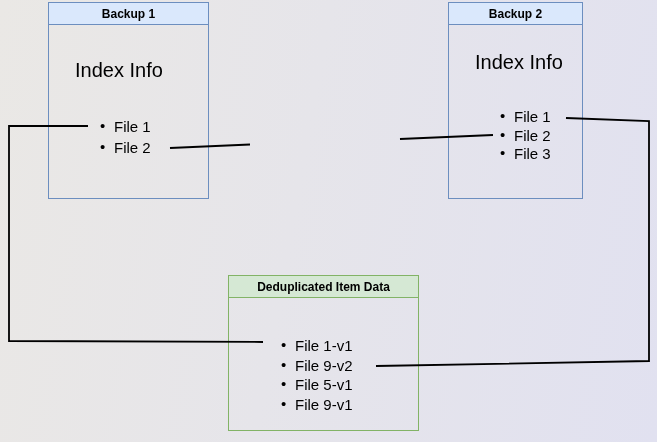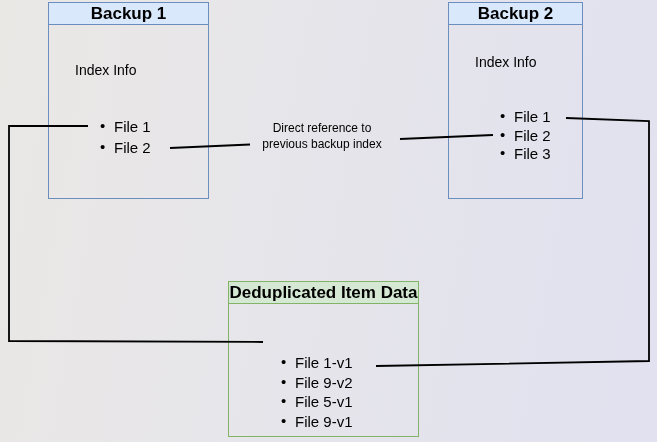--- a/index.html
+++ b/index.html
@@ -18,27 +18,27 @@
     border:1px solid #6c8ebf;
     background:transparent;
     box-sizing:border-box;
   }
   .box.green{border-color:#82b366;}
   .box-header{
     height:22px;
     display:flex;align-items:center;justify-content:center;
     background:#dae8fc;
     border-bottom:1px solid #6c8ebf;
-    font-size:17px;font-weight:bold;
+    font-size:12px;font-weight:bold;
     box-sizing:border-box;
   }
   .box.green .box-header{background:#d5e8d4;border-bottom-color:#82b366;}
   .label15{
     position:absolute;
-    font-size:14px;line-height:15px;
+    font-size:20px;line-height:15px;
     white-space:nowrap;
   }
   ul.filelist{
     position:absolute;
     margin:0;padding:0;list-style:none;
     font-size:15px;
     white-space:nowrap;
   }
   ul.filelist li{
     position:relative;
@@ -46,21 +46,21 @@
   }
   ul.filelist li:before{
     content:"\2022";
     position:absolute;left:0;top:-1px;
     font-size:15px;
   }
   #backup1-list{left:100px;top:116px;}
   #backup1-list li{line-height:21px;}
   #backup2-list{left:500px;top:108px;}
   #backup2-list li{line-height:18.7px;}
-  #dedup-list{left:281px;top:353px;}
+  #dedup-list{left:281px;top:336px;}
   #dedup-list li{line-height:19.7px;}
   .edge-label{
     position:absolute;
     left:242px;top:120px;width:160px;
     text-align:center;
     font-size:12px;line-height:16px;
   }
   svg.overlay{
     position:absolute;left:0;top:0;
     pointer-events:none;
@@ -86,21 +86,21 @@
   <div class="box" style="left:448px;top:2px;width:135px;height:197px;">
     <div class="box-header">Backup 2</div>
   </div>
   <div class="label15" style="left:475px;top:55px;">Index Info</div>
   <ul class="filelist" id="backup2-list">
     <li>File 1</li>
     <li>File 2</li>
     <li>File 3</li>
   </ul>
 
-  <div class="box green" style="left:228px;top:281px;width:191px;height:156px;">
+  <div class="box green" style="left:228px;top:275px;width:191px;height:156px;">
     <div class="box-header">Deduplicated Item Data</div>
   </div>
   <ul class="filelist" id="dedup-list">
     <li>File 1-v1</li>
     <li>File 9-v2</li>
     <li>File 5-v1</li>
     <li>File 9-v1</li>
   </ul>
 
   <svg class="overlay" width="657" height="442" viewBox="0 0 657 442">
@@ -112,18 +112,14 @@
 
     <path d="M493,135 L400,139"></path>
 
     <path d="M250,144.5 L170,148" marker-end="url(#arrowhead)"></path>
 
     <path d="M88,126 L9,126 L9,341 L263,342" marker-end="url(#arrowhead)"></path>
 
     <path d="M566,118 L649,121 L649,361 L376,366" marker-end="url(#arrowhead)"></path>
   </svg>
 
-  <div class="edge-label">
-    <div>Direct reference to</div>
-    <div>previous backup index</div>
-  </div>
 
 </div>
 
 </body></html>

